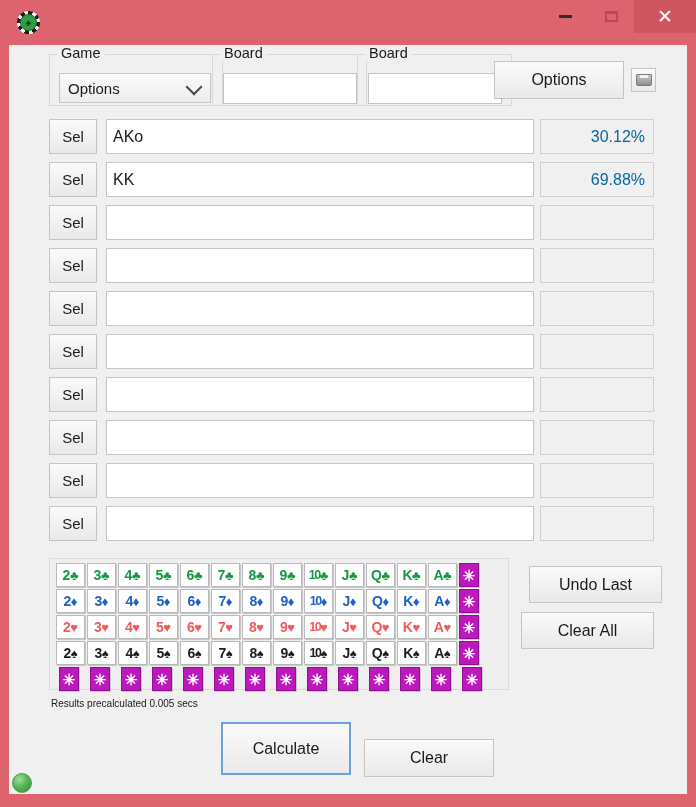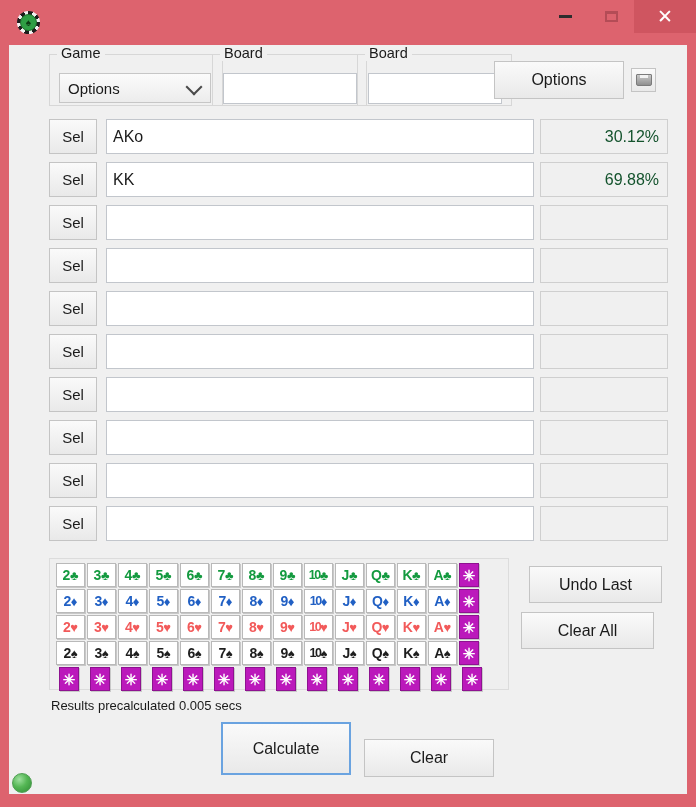--- a/index.html
+++ b/index.html
@@ -255,31 +255,31 @@
     font-family: "Liberation Sans", sans-serif;
     font-size: 16px;
     color: #1a1a1a;
     padding: 0 6px;
     outline: none;
   }
   .equity-field {
     position: absolute;
     left: 531px;
     top: 4px;
-    width: 128px;
+    width: 114px;
     height: 35px;
     background: #f0f0f0;
     border: 1px solid #cfcfcf;
     box-sizing: border-box;
     display: flex;
     align-items: center;
     justify-content: flex-end;
     padding-right: 8px;
     font-size: 16px;
-    color: #14532d;
+    color: #0369a1;
   }
 
   
   #card-panel {
     position: absolute;
     left: 40px;
     top: 513px;
     width: 460px;
     height: 132px;
     background: #efefef;
@@ -344,21 +344,21 @@
     width: 133px;
     height: 37px;
     font-size: 16px;
   }
 
   
   #status-text {
     position: absolute;
     left: 42px;
     top: 653px;
-    font-size: 13px;
+    font-size: 10px;
     color: #1a1a1a;
   }
   #calculate-button {
     position: absolute;
     left: 212px;
     top: 677px;
     width: 130px;
     height: 53px;
     font-size: 16px;
     border: 2px solid #6aa3e0;

